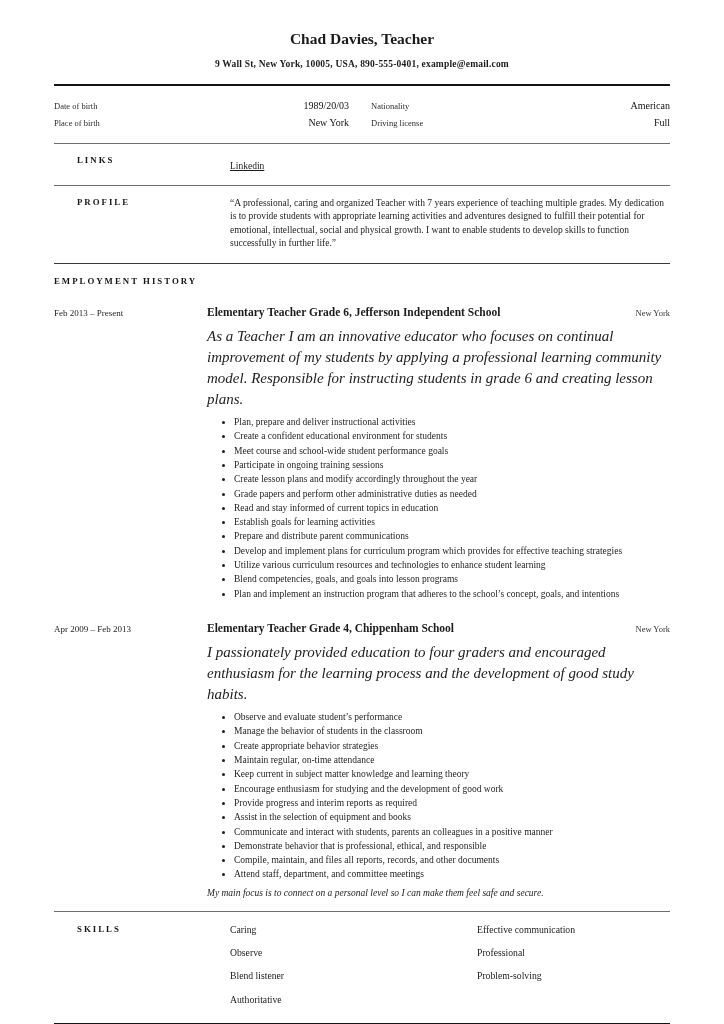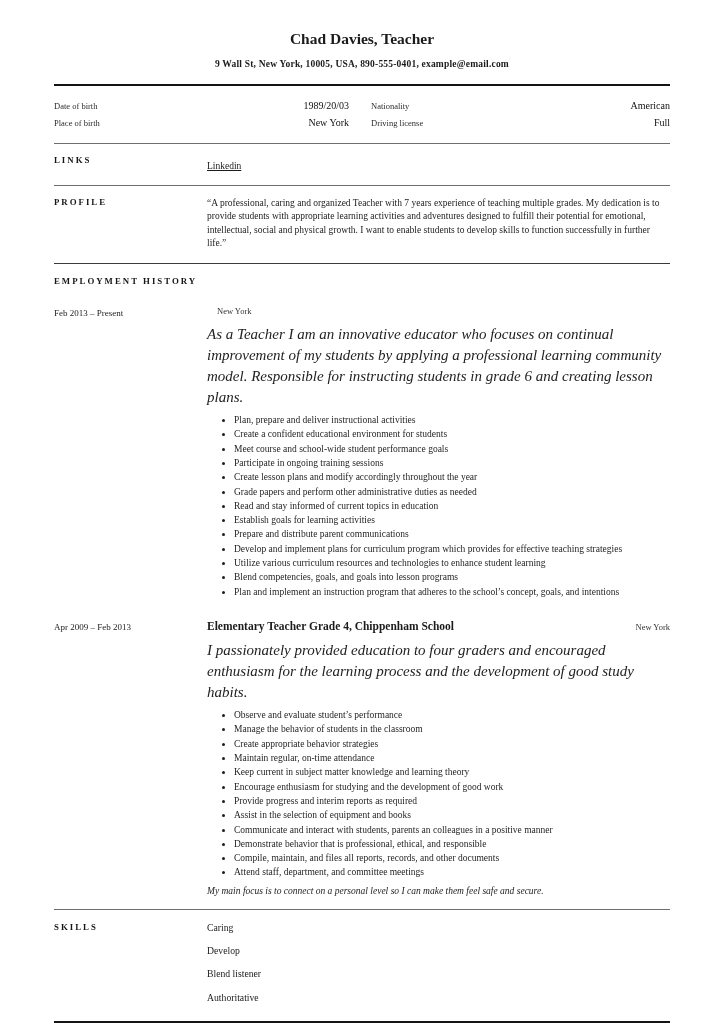--- a/index.html
+++ b/index.html
@@ -17,21 +17,21 @@
   .rule { border: none; border-top: 1px solid #6e6e6e; }
   .rule-thick { border-top: 2.5px solid #141414; }
   .rule-med { border-top: 1.5px solid #3a3a3a; }
 
   .details { padding: 11px 0 12px; }
   .details-row { display: grid; grid-template-columns: 150px 145px 175px 1fr; align-items: baseline; padding: 3px 0; }
   .dlabel { font-size: 8.5px; color: #2c2c2c; }
   .dlabel.second { padding-left: 22px; }
   .dvalue { font-size: 10px; text-align: right; color: #121212; }
 
-  .row { display: grid; grid-template-columns: 153px 1fr; padding: 11px 0 12px; }
+  .row { display: grid; grid-template-columns: 153px 1fr; padding: 11px 0 12px; margin-left: 23px; }
   .side-heading { font-size: 8.8px; font-weight: 700; letter-spacing: 2px; color: #161616; }
   .links-content a { color: #1b1b1b; text-decoration: underline; font-size: 9.5px; }
   .profile-text { font-size: 9.5px; line-height: 1.42; color: #222; }
 
   .emp { padding: 12px 0 13px; }
   .job { display: grid; grid-template-columns: 153px 1fr; margin-top: 20px; }
   .job.second { }
   .job-dates { font-size: 9px; color: #1d1d1d; padding-top: 2px; }
   .job-title-row { display: flex; justify-content: space-between; align-items: baseline; }
   .job-title { font-size: 11.5px; font-weight: 700; }
@@ -89,20 +89,21 @@
 
   <hr class="rule rule-med">
 
   <section class="emp">
     <div class="side-heading">EMPLOYMENT HISTORY</div>
 
     <div class="job">
       <div class="job-dates">Feb 2013 – Present</div>
       <div class="job-main">
         <div class="job-title-row">
+          <h2 class="job-title">Elementary Teacher Grade 6, Jefferson Independent School</h2>
           <span class="job-loc">New York</span>
         </div>
         <p class="job-desc">As a Teacher I am an innovative educator who focuses on continual improvement of my students by applying a professional learning community model. Responsible for instructing students in grade 6 and creating lesson plans.</p>
         <ul class="bullets">
 
         <li>Plan, prepare and deliver instructional activities</li>
             <li>Create a confident educational environment for students</li>
             <li>Meet course and school-wide student performance goals</li>
             <li>Participate in ongoing training sessions</li>
             <li>Create lesson plans and modify accordingly throughout the year</li>
@@ -147,22 +148,28 @@
   </section>
 
   <hr class="rule">
 
   <section class="row skills-row">
     <div class="side-heading">SKILLS</div>
     <div class="skills-grid">
       <ul class="skills">
 
       <li>Caring</li>
-          <li>Develop</li>
+          <li>Observe</li>
           <li>Blend listener</li>
           <li>Authoritative</li>
+        </ul>
+      <ul class="skills">
+
+      <li>Effective communication</li>
+          <li>Professional</li>
+          <li>Problem-solving</li>
         </ul>
     </div>
   </section>
 
   <hr class="rule rule-thick">
 
 </div>
 
 </body></html>

